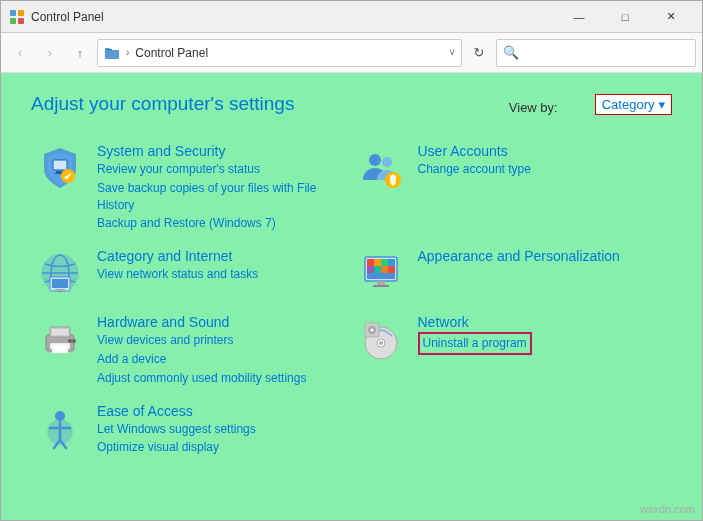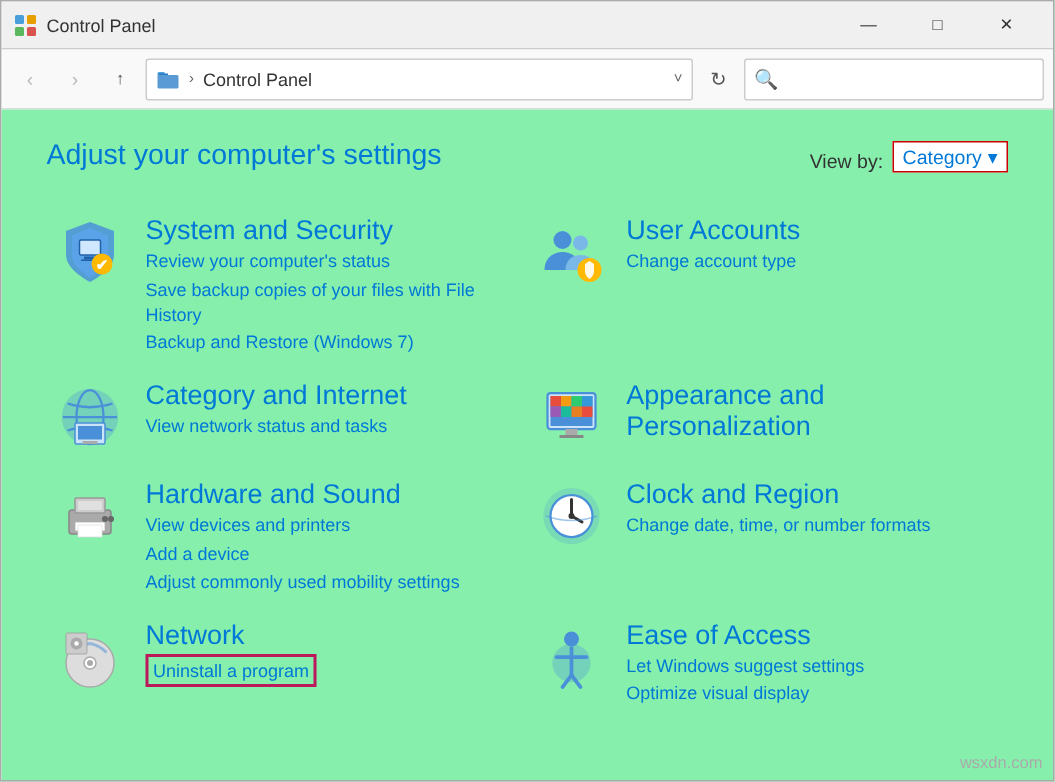--- a/index.html
+++ b/index.html
@@ -187,20 +187,21 @@
     .view-by-dropdown {
       display: flex;
       align-items: center;
       gap: 4px;
       border: 1px solid #c00;
       padding: 2px 6px;
       cursor: pointer;
       background: #fff;
       color: #0078d7;
       font-size: 13px;
+      margin-left: 31px;
     }
 
     
     .categories-grid {
       display: grid;
       grid-template-columns: 1fr 1fr;
       gap: 0;
     }
     .category-item {
       display: flex;
@@ -215,21 +216,21 @@
       display: flex;
       align-items: center;
       justify-content: center;
     }
     .category-text {
       display: flex;
       flex-direction: column;
       gap: 2px;
     }
     .category-name {
-      font-size: 18px;
+      font-size: 14px;
       color: #0078d7;
       cursor: pointer;
       text-decoration: none;
       font-weight: 400;
     }
     .category-link {
       font-size: 12px;
       color: #0078d7;
       cursor: pointer;
       line-height: 1.4;
@@ -418,39 +419,20 @@
         </svg>
       </div>
       <div class="category-text">
         <a class="category-name">Hardware and Sound</a>
         <span class="category-link">View devices and printers</span>
         <span class="category-link">Add a device</span>
         <span class="category-link">Adjust commonly used mobility settings</span>
       </div>
     </div>
 
-    <div class="category-item">
-      <div class="category-icon">
-        <svg width="48" height="48" viewBox="0 0 48 48">
-
-          <circle cx="24" cy="24" r="18" fill="#4a90d9" opacity="0.2" stroke="#4a90d9" stroke-width="1.5"></circle>
-          <circle cx="24" cy="24" r="14" fill="white" stroke="#4a90d9" stroke-width="1.5"></circle>
-
-          <line x1="24" y1="24" x2="24" y2="13" stroke="#333" stroke-width="2" stroke-linecap="round"></line>
-          <line x1="24" y1="24" x2="31" y2="28" stroke="#333" stroke-width="2" stroke-linecap="round"></line>
-          <circle cx="24" cy="24" r="2" fill="#333"></circle>
-
-          <path d="M7 24 Q24 30 41 24" fill="none" stroke="#4a90d9" stroke-width="1" opacity="0.5"></path>
-        </svg>
-      </div>
-      <div class="category-text">
-        <a class="category-name">Clock and Region</a>
-        <span class="category-link">Change date, time, or number formats</span>
-      </div>
-    </div>
 
     <div class="category-item">
       <div class="category-icon">
         <svg width="48" height="48" viewBox="0 0 48 48">
 
           <circle cx="24" cy="28" r="16" fill="#ddd" stroke="#aaa" stroke-width="1"></circle>
           <circle cx="24" cy="28" r="4" fill="white" stroke="#aaa" stroke-width="1"></circle>
           <circle cx="24" cy="28" r="2" fill="#aaa"></circle>
 
           <path d="M12 20 Q18 16 24 15 Q30 16 35 21" fill="none" stroke="#4a90d9" stroke-width="2" opacity="0.5"></path>

